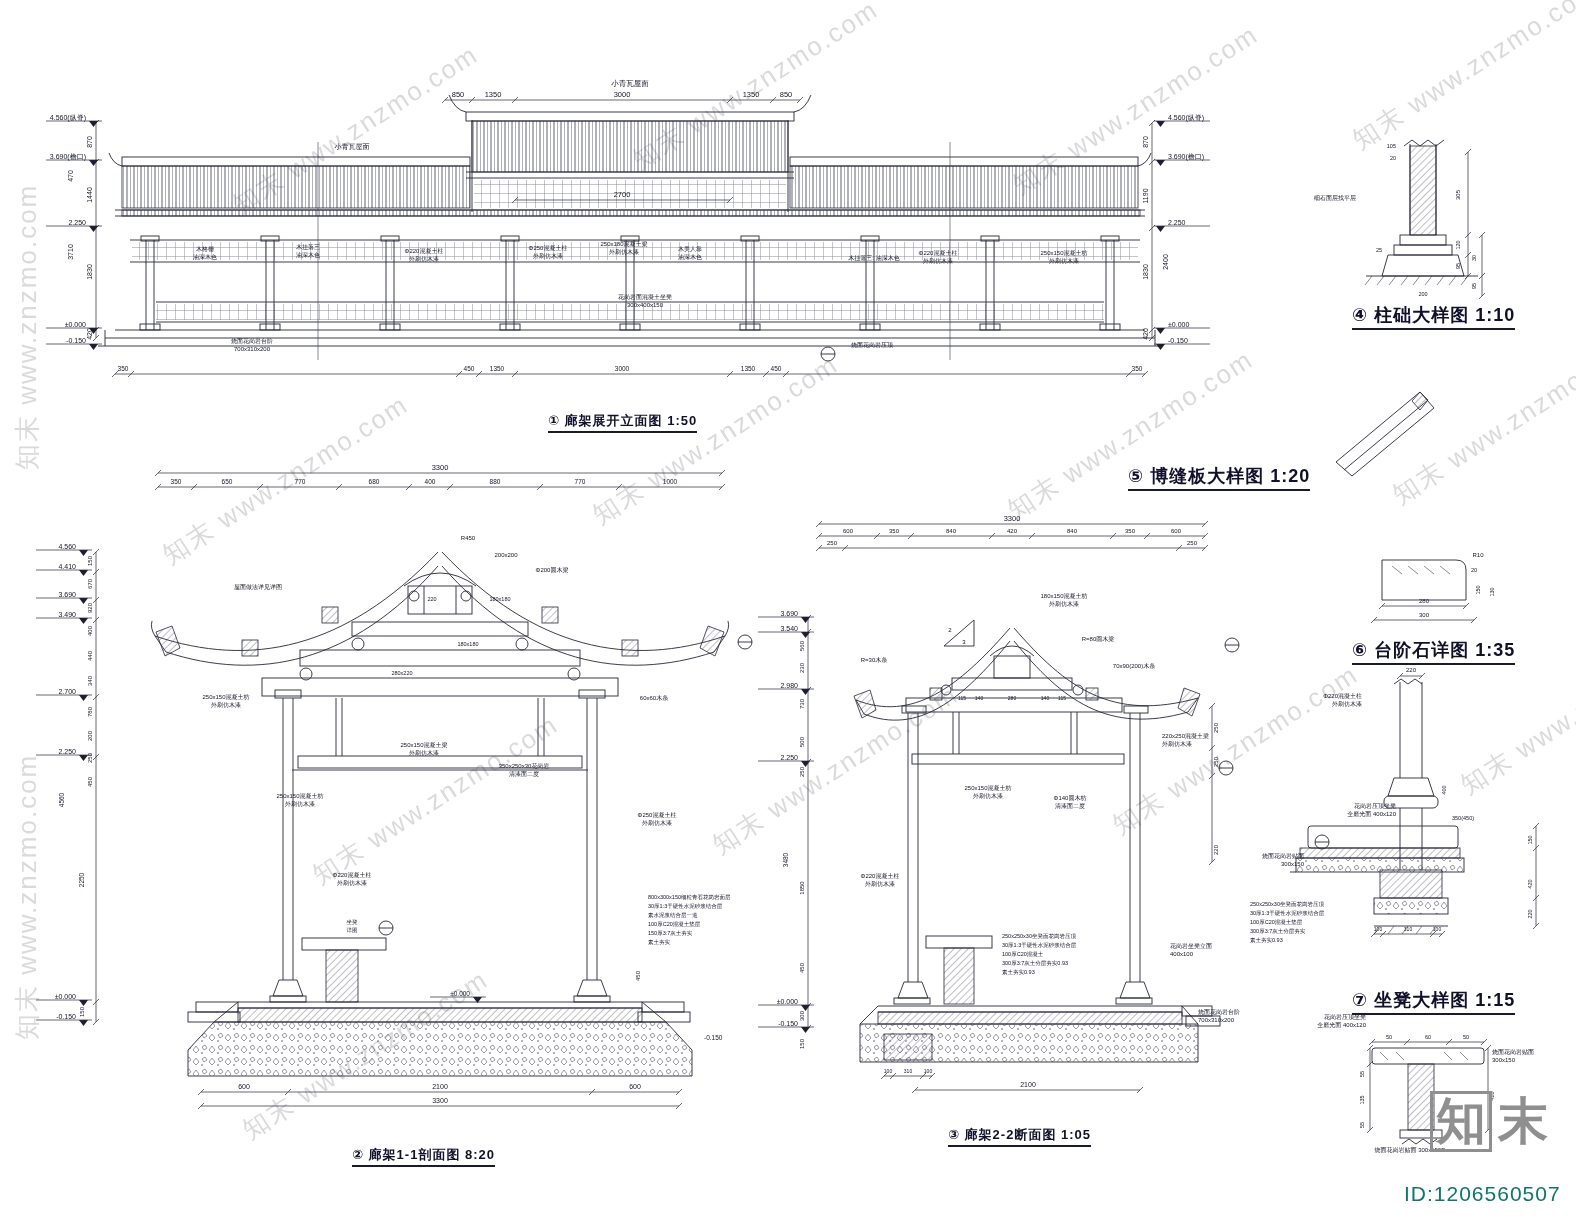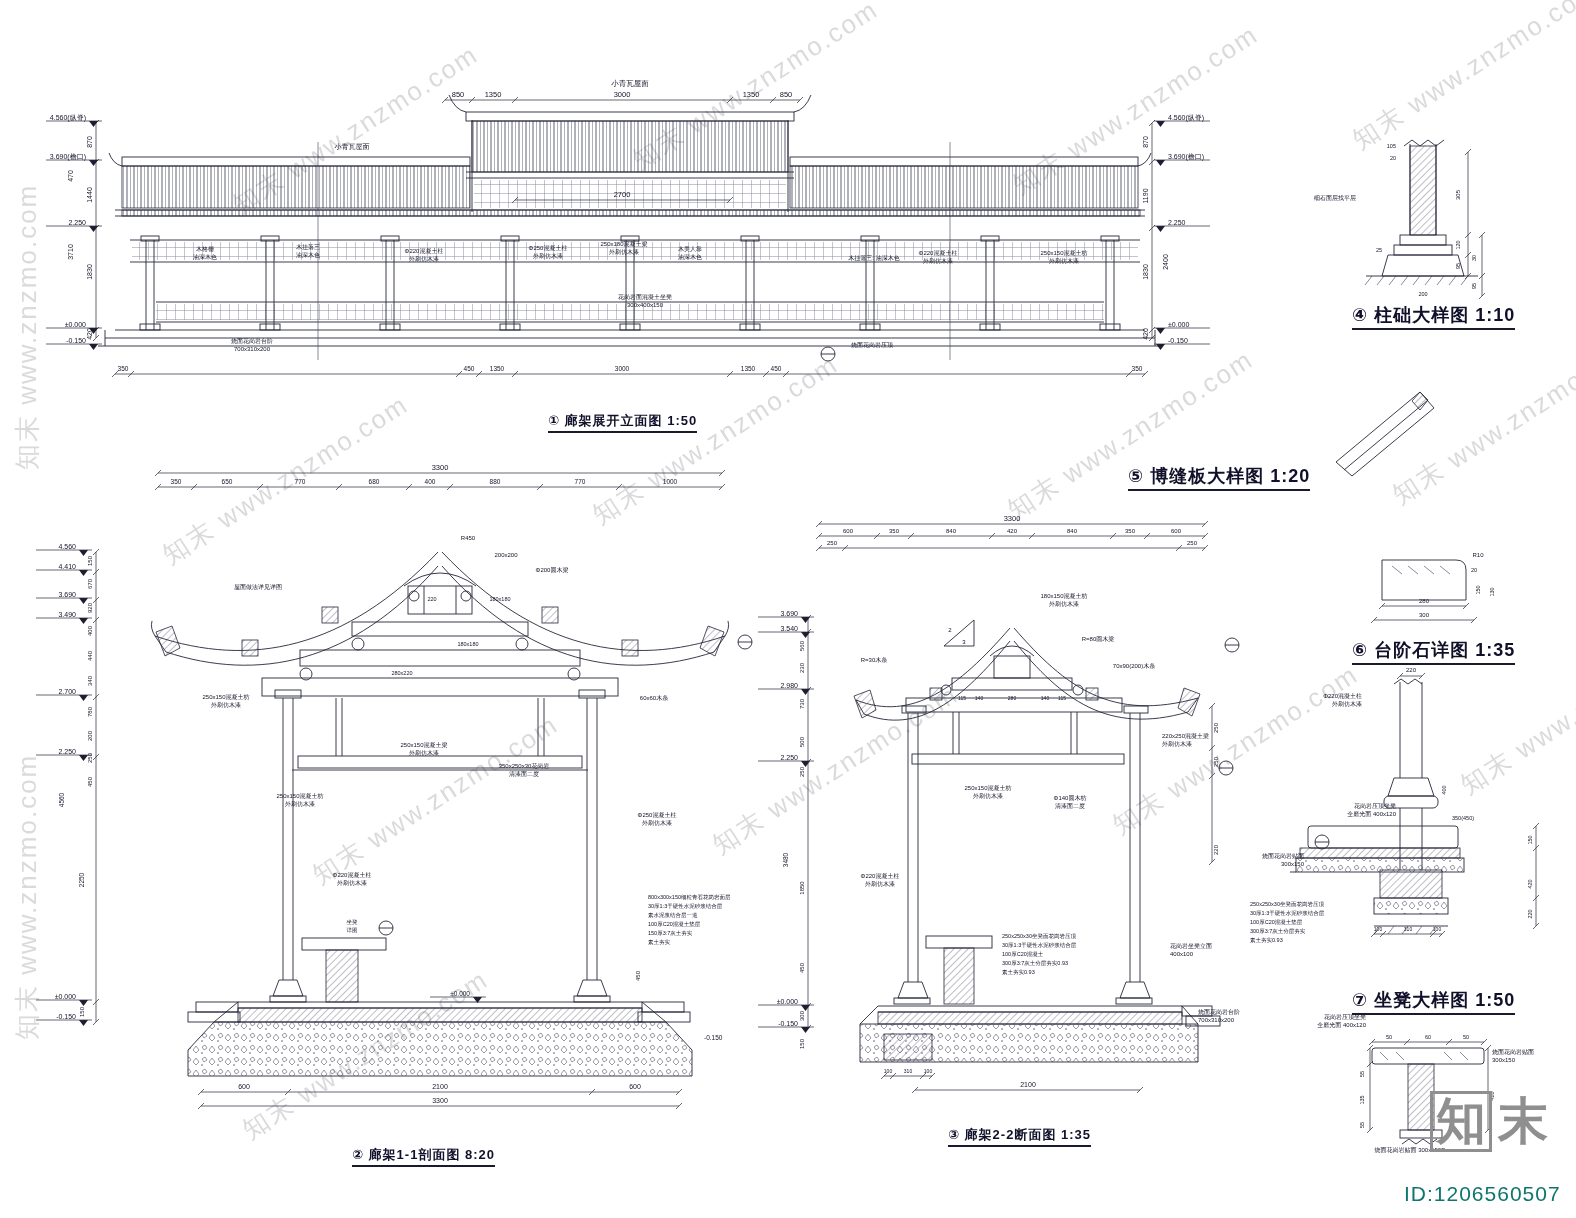--- a/index.html
+++ b/index.html
@@ -754,24 +754,24 @@
         <text x="1364" y="1074" font-size="5.5" text-anchor="middle" transform="rotate(-90 1364 1074)">55</text>
         <text x="1364" y="1100" font-size="5.5" text-anchor="middle" transform="rotate(-90 1364 1100)">135</text>
         <text x="1364" y="1125" font-size="5.5" text-anchor="middle" transform="rotate(-90 1364 1125)">55</text>
         <text x="1494" y="1096" font-size="5.5" text-anchor="middle" transform="rotate(-90 1494 1096)">420</text>
         <text x="1410" y="1152" font-size="6" text-anchor="middle">烧面花岗岩贴面 300x150D</text>
       </g>
 </svg>
 
 <div class="dtitle" style="left:548px;top:412px">① 廊架展开立面图 1:50</div>
 <div class="dtitle" style="left:352px;top:1146px">② 廊架1-1剖面图 8:20</div>
-<div class="dtitle" style="left:948px;top:1126px">③ 廊架2-2断面图 1:35</div>
+<div class="dtitle" style="left:948px;top:1126px">③ 廊架2-2断面图 1:05</div>
 <div class="dtitle small" style="left:1352px;top:303px">④ 柱础大样图 1:10</div>
 <div class="dtitle small" style="left:1128px;top:464px">⑤ 博缝板大样图 1:20</div>
 <div class="dtitle small" style="left:1352px;top:638px">⑥ 台阶石详图 1:35</div>
-<div class="dtitle small" style="left:1352px;top:988px">⑦ 坐凳大样图 1:50</div>
+<div class="dtitle small" style="left:1352px;top:988px">⑦ 坐凳大样图 1:15</div>
 
 <div class="logo">
   <span class="logo-box">知</span>
   <span>末</span>
 </div>
 <div class="sheet-id">ID:1206560507</div>
 </div>
 
 </body></html>

